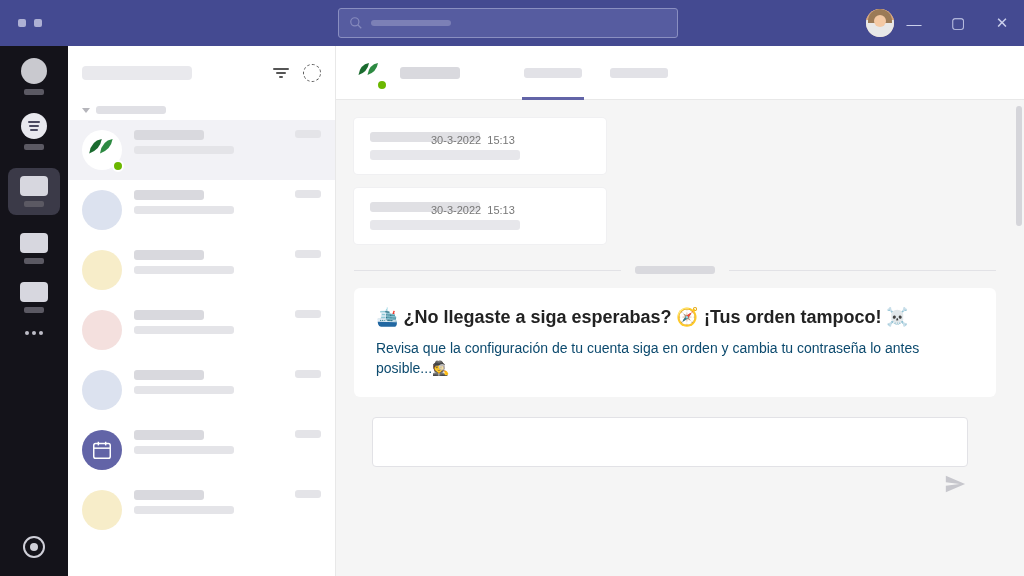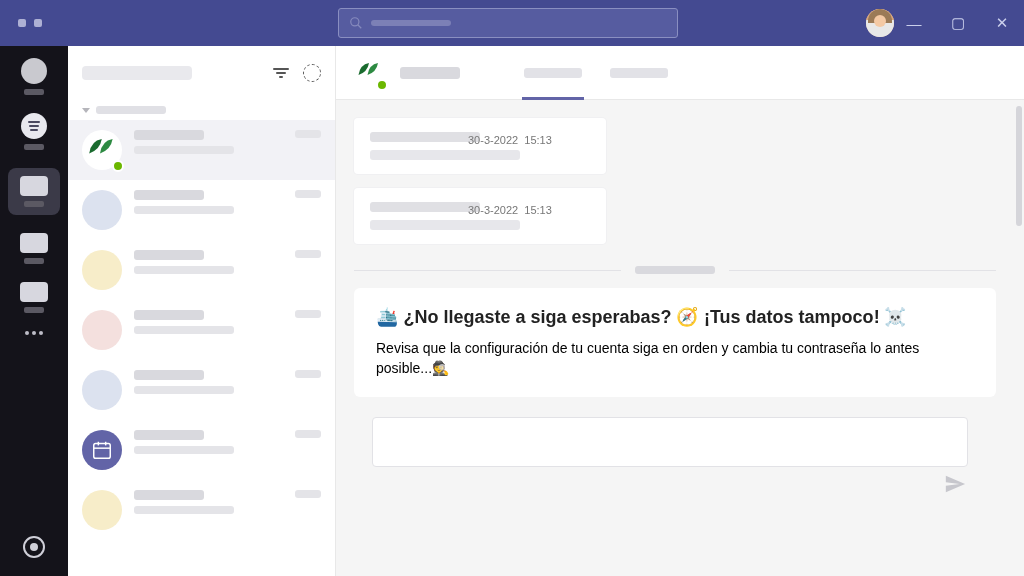--- a/index.html
+++ b/index.html
@@ -67,28 +67,28 @@
 .m-av svg{width:30px;height:30px;}
 .m-title{width:60px;height:12px;background:#d9d9de;border-radius:3px;}
 .m-tabs{display:flex;gap:28px;margin-left:50px;}
 .m-tab{width:58px;height:10px;background:#e2e2e7;border-radius:3px;position:relative;}
 .m-tab.active::after{content:"";position:absolute;left:-2px;right:-2px;bottom:-22px;height:3px;background:#6264a7;}
 .m-body{flex:1;overflow-y:auto;padding:18px 28px 8px 18px;display:flex;flex-direction:column;}
 .msg{background:#fff;border-radius:4px;padding:14px 16px;margin-bottom:14px;max-width:252px;box-shadow:0 0 0 1px #f0f0f2;}
 .msglines{display:flex;flex-direction:column;gap:8px;}
 .msglines span:nth-child(1){width:110px;height:10px;background:#e0e0e4;border-radius:3px;}
 .msglines span:nth-child(2){width:150px;height:10px;background:#e7e7eb;border-radius:3px;}
-.msg-ts{font-size:11px;color:#777;position:absolute;margin-top:-54px;margin-left:114px;white-space:nowrap;}
+.msg-ts{font-size:11px;color:#777;position:absolute;margin-top:-54px;margin-left:77px;white-space:nowrap;}
 .msg-wrap{position:relative;}
 .divider{display:flex;align-items:center;margin:8px 0 14px 0;}
 .divider::before,.divider::after{content:"";flex:1;height:1px;background:#e2e2e6;}
 .div-label{width:80px;height:8px;background:#d9d9de;border-radius:3px;margin:0 14px;}
 .card{background:#fff;border-radius:6px;padding:18px 22px;margin-bottom:14px;}
 .card-title{font-size:18px;font-weight:700;color:#222;margin-bottom:10px;}
-.card-body{font-size:14px;color:#000000;line-height:1.45;}
+.card-body{font-size:14px;color:#0c4a6e;line-height:1.45;}
 .compose{background:#fff;border:1px solid #e2e2e6;border-radius:4px;height:50px;margin:6px 28px 0 18px;}
 .send{align-self:flex-end;margin:6px 30px 4px 0;}
 .send svg{width:22px;height:22px;}
 .scroll-ind{position:absolute;right:2px;top:60px;width:6px;height:120px;background:#d5d5da;border-radius:3px;}
 </style>
 </head>
 <body>
 
 <div class="app">
   <div class="titlebar">
@@ -278,21 +278,21 @@
               </div>
           </div>
           <div class="msg-ts"><span>30-3-2022</span>&nbsp;&nbsp;<span>15:13</span></div>
         </div>
 
         <div class="divider">
             <div class="div-label"></div>
           </div>
 
         <div class="card">
-          <div class="card-title"><span>🛳️ ¿No llegaste a siga esperabas? 🧭 </span><b>¡Tus datos tampoco</b><span>! ☠️</span></div>
+          <div class="card-title"><span>🛳️ ¿No llegaste a siga esperabas? 🧭 </span><b>¡Tus orden tampoco</b><span>! ☠️</span></div>
           <div class="card-body"><span>Revisa que la configuración de tu cuenta siga en orden y cambia tu contraseña lo antes posible...</span><span>🕵️</span></div>
         </div>
 
         <div class="compose" title="Escribe un nuevo mensaje"></div>
         <div class="send">
           <svg viewBox="0 0 24 24">
               <path d="M2 21 L23 12 L2 3 L2 10 L17 12 L2 14 Z" fill="#c7c7cd"></path>
             </svg>
         </div>
       </div>

